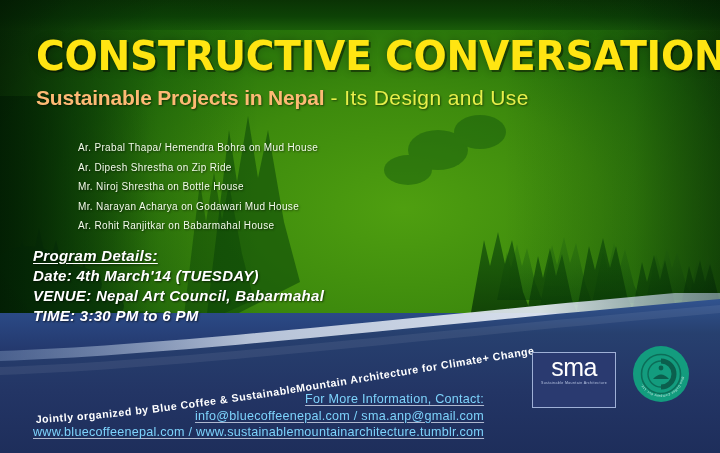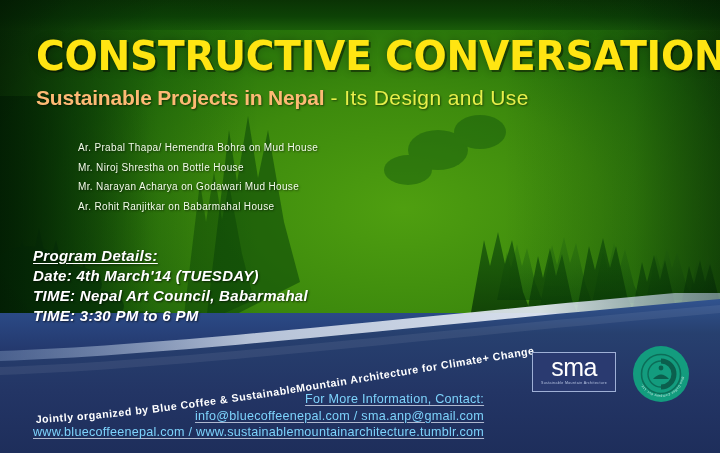--- a/index.html
+++ b/index.html
@@ -100,21 +100,21 @@
     position:absolute; left:33px; top:391px;
     color:#7dd3fc; font-size:12.6px; line-height:16.6px;
     letter-spacing:.25px;
     text-align:right;
   }
   .contact div { white-space:nowrap; text-decoration:underline; text-underline-offset:2px; text-decoration-color:rgba(223,230,244,.75); }
 
   
   .sma-logo {
     position:absolute; left:532px; top:352px;
-    width:84px; height:40px;
+    width:84px; height:56px;
     border:1px solid #9fb0d6;
     background:#2a3a70;
     display:flex; flex-direction:column;
     align-items:center; justify-content:flex-start;
     padding-top:1px;
   }
   .sma-logo .word {
     color:#ffffff; font-size:25px; line-height:26px;
     font-weight:400; letter-spacing:-0.5px;
   }
@@ -217,29 +217,30 @@
   </svg>
 
   <div class="headline">CONSTRUCTIVE CONVERSATIONS</div>
 
   <div class="subline">
     <span class="bold">Sustainable Projects in Nepal</span><span class="thin"> - Its Design and Use</span>
   </div>
 
   <ul class="speakers">
     <li>Ar. Prabal Thapa/ Hemendra Bohra on Mud House</li>
+    <li>Ar. Dipesh Shrestha on Zip Ride</li>
     <li>Mr. Niroj Shrestha on Bottle House</li>
     <li>Mr. Narayan Acharya on Godawari Mud House</li>
     <li>Ar. Rohit Ranjitkar on Babarmahal House</li>
   </ul>
 
   <div class="program">
     <div class="head">Program Details:</div>
     <div>Date: 4th March'14 (TUESDAY)</div>
-    <div>TIME: Nepal Art Council, Babarmahal</div>
+    <div>VENUE: Nepal Art Council, Babarmahal</div>
     <div>TIME: 3:30 PM to 6 PM</div>
   </div>
 
   <svg class="organizer" viewBox="0 0 720 160" preserveAspectRatio="none">
     <defs>
       <path id="arcPath" d="M36 130 C 200 122, 420 76, 700 36" fill="none"></path>
     </defs>
     <text>
       <textPath href="#arcPath" startOffset="0">
         <tspan id="organizerTspan">Jointly organized by Blue Coffee &amp; SustainableMountain Architecture for Climate+ Change</tspan>

